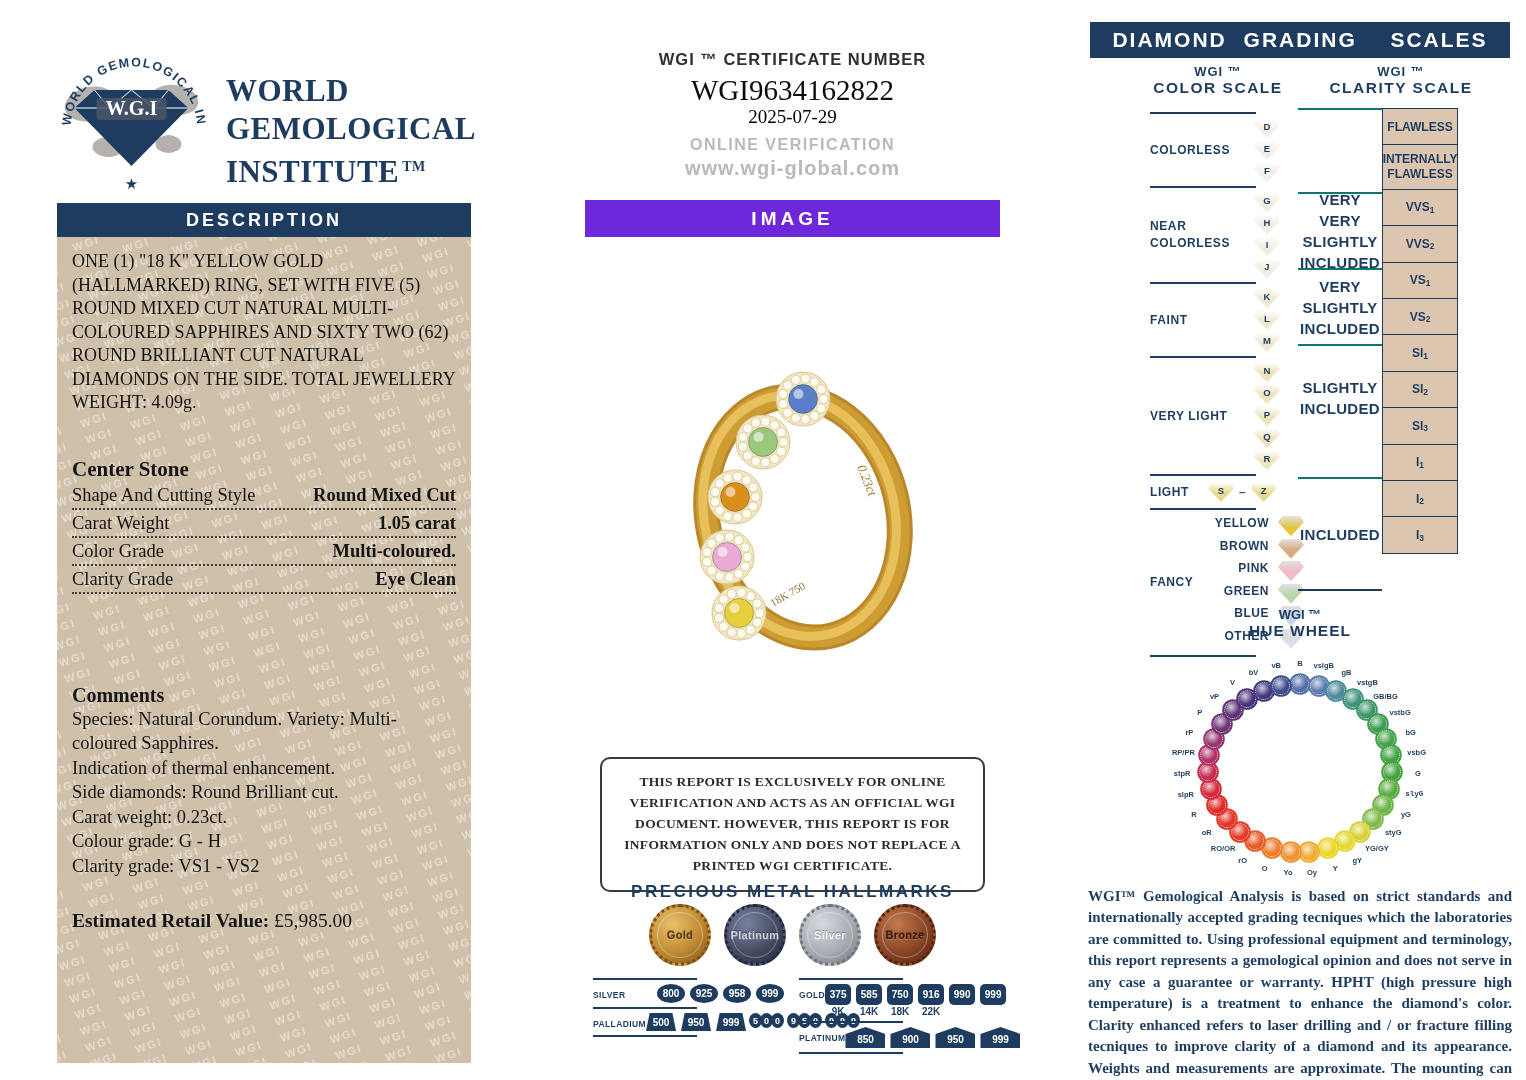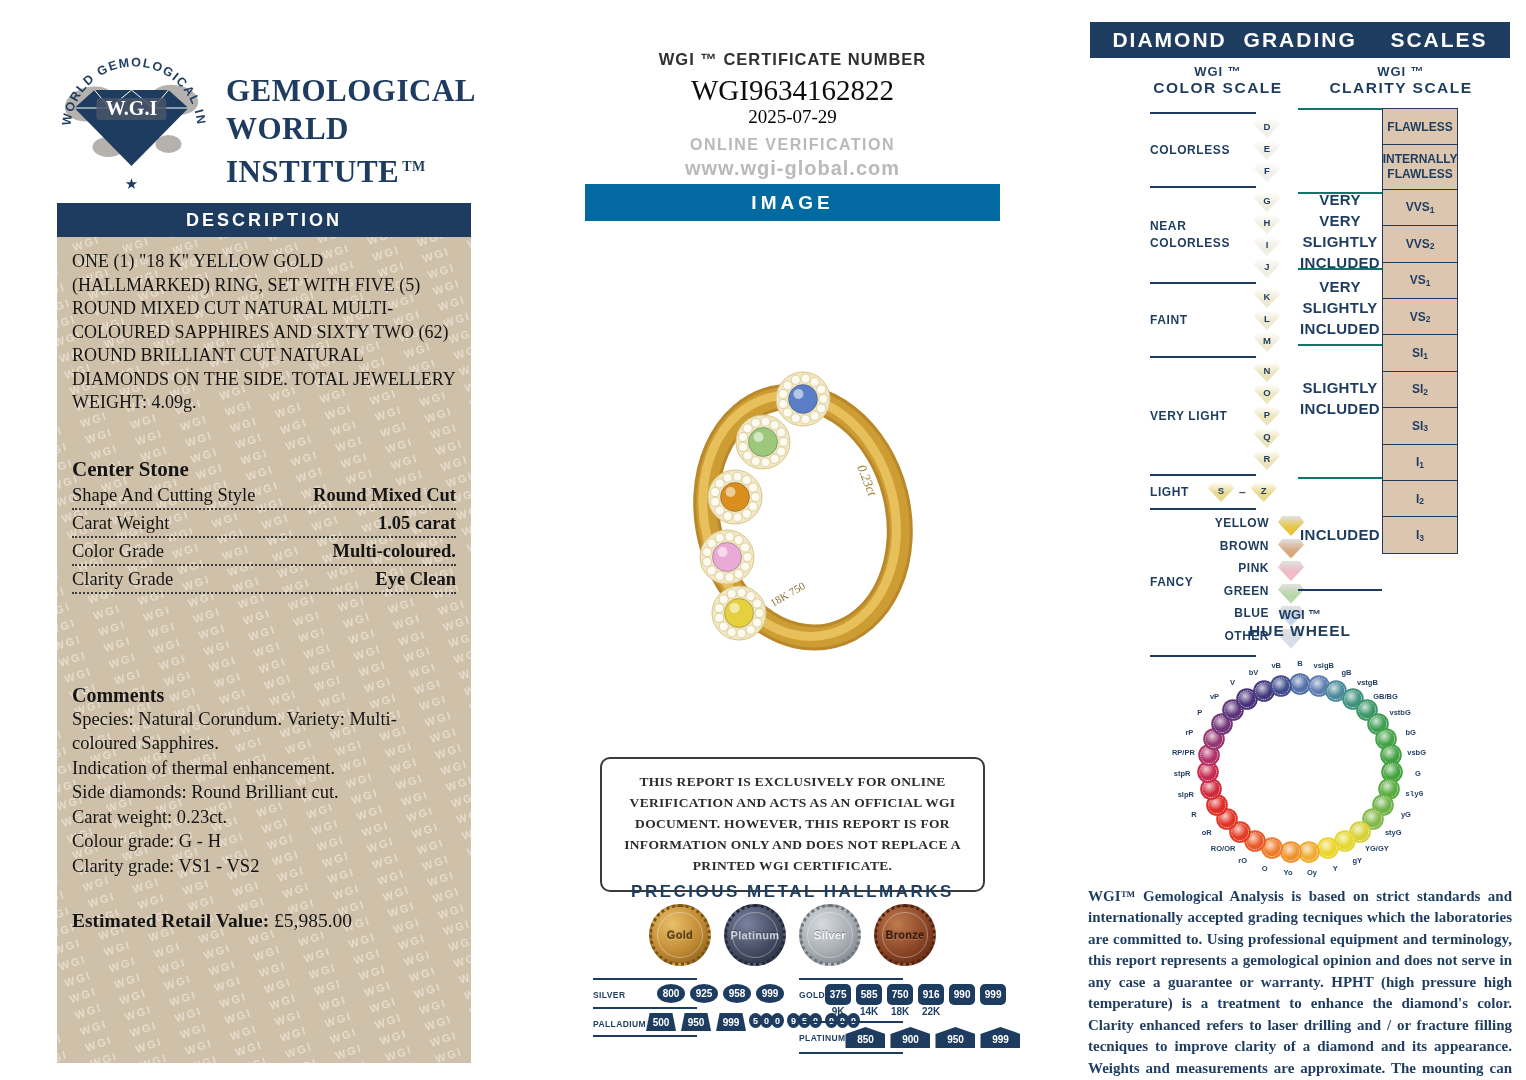--- a/index.html
+++ b/index.html
@@ -25,21 +25,21 @@
   .retail { margin-top:32px; font-size:19.5px; }
   .retail b { font-weight:bold; }
 
   
   .col-mid { position:absolute; left:585px; top:0; width:415px; height:1080px; }
   .cert-label { position:absolute; top:50px; width:100%; text-align:center; font-weight:bold; font-size:16.5px; letter-spacing:1px; color:#2f2f2f; }
   .cert-number { position:absolute; top:74px; width:100%; text-align:center; font-family:"Liberation Serif", serif; font-size:29px; color:#0d0d0d; }
   .cert-date { position:absolute; top:106px; width:100%; text-align:center; font-family:"Liberation Serif", serif; font-size:19px; }
   .verify1 { position:absolute; top:136px; width:100%; text-align:center; font-weight:bold; font-size:16px; letter-spacing:1.5px; color:#b9b9b9; }
   .verify2 { position:absolute; top:157px; width:100%; text-align:center; font-weight:bold; font-size:20px; letter-spacing:1px; color:#b9b9b9; }
-  .image-bar { position:absolute; top:184px; width:100%; height:37px; background:#0369a1; color:#fff; font-weight:bold; font-size:19px; letter-spacing:4px; text-align:center; line-height:37px; }
+  .image-bar { position:absolute; top:200px; width:100%; height:37px; background:#6d28d9; color:#fff; font-weight:bold; font-size:19px; letter-spacing:4px; text-align:center; line-height:37px; }
   .ring-wrap { position:absolute; top:335px; left:0; width:100%; height:390px; }
   .ring-wrap svg { position:absolute; left:50px; top:10px; }
   .disclaimer { position:absolute; left:15px; top:757px; width:385px; border:2px solid #3b3b3b; border-radius:10px; background:#fff; padding:13px 20px; text-align:center; font-family:"Liberation Serif", serif; font-weight:bold; font-size:13.5px; line-height:1.55; letter-spacing:.3px; color:#2b2b2b; }
   .hallmarks-title { position:absolute; top:882px; width:100%; text-align:center; color:#1e3c5f; font-weight:bold; font-size:17px; letter-spacing:2.5px; }
   .seals { position:absolute; top:904px; width:100%; display:flex; justify-content:center; gap:13px; }
   .seal { width:62px; height:62px; border-radius:50%; border:3px dotted rgba(0,0,0,.35); display:flex; align-items:center; justify-content:center; position:relative; }
   .seal::after { content:""; position:absolute; inset:5px; border-radius:50%; border:1.5px solid rgba(255,255,255,.35); }
   .seal-label { font-size:11px; font-weight:bold; letter-spacing:.3px; text-shadow:0 1px 1px rgba(255,255,255,.25), 0 -1px 1px rgba(0,0,0,.4); }
   .hm-table { position:absolute; left:8px; top:974px; width:400px; display:flex; gap:12px; }
   .hm-col { width:194px; }
@@ -116,22 +116,22 @@
       </text>
       <polygon points="38,48 112,48 132,66 75,124 18,66" fill="#1e3c5f"></polygon>
       <polyline points="38,48 53,66 18,66" fill="none" stroke="#ffffff" stroke-width="1"></polyline>
       <polyline points="112,48 97,66 132,66" fill="none" stroke="#ffffff" stroke-width="1"></polyline>
       <polyline points="53,66 75,48 97,66" fill="none" stroke="#ffffff" stroke-width="1"></polyline>
       <rect x="40" y="56" width="70" height="22" rx="3" fill="#4a5568" opacity=".85"></rect>
       <text x="75" y="73" text-anchor="middle" font-size="20" font-weight="bold" fill="#ffffff" font-family="Liberation Serif, serif">W.G.I</text>
       <text x="75" y="147" text-anchor="middle" font-size="15" fill="#1e3c5f">★</text>
     </svg>
     <div class="brand-title">
+      <div>WORLD</div>
       <div>GEMOLOGICAL</div>
-      <div>WORLD</div>
       <div><span>INSTITUTE</span><span class="tm">TM</span></div>
     </div>
   </div>
 
   <div class="desc-bar">DESCRIPTION</div>
 
   <div class="beige-panel">
     <div class="wm" id="wm">WGI WGI WGI WGI WGI WGI WGI WGI WGI WGI WGI WGI WGI WGI WGI WGI WGI WGI WGI WGI WGI WGI WGI WGI WGI WGI WGI WGI WGI WGI WGI WGI WGI WGI WGI WGI WGI WGI WGI WGI WGI WGI WGI WGI WGI WGI WGI WGI WGI WGI WGI WGI WGI WGI WGI WGI WGI WGI WGI WGI WGI WGI WGI WGI WGI WGI WGI WGI WGI WGI WGI WGI WGI WGI WGI WGI WGI WGI WGI WGI WGI WGI WGI WGI WGI WGI WGI WGI WGI WGI WGI WGI WGI WGI WGI WGI WGI WGI WGI WGI WGI WGI WGI WGI WGI WGI WGI WGI WGI WGI WGI WGI WGI WGI WGI WGI WGI WGI WGI WGI WGI WGI WGI WGI WGI WGI WGI WGI WGI WGI WGI WGI WGI WGI WGI WGI WGI WGI WGI WGI WGI WGI WGI WGI WGI WGI WGI WGI WGI WGI WGI WGI WGI WGI WGI WGI WGI WGI WGI WGI WGI WGI WGI WGI WGI WGI WGI WGI WGI WGI WGI WGI WGI WGI WGI WGI WGI WGI WGI WGI WGI WGI WGI WGI WGI WGI WGI WGI WGI WGI WGI WGI WGI WGI WGI WGI WGI WGI WGI WGI WGI WGI WGI WGI WGI WGI WGI WGI WGI WGI WGI WGI WGI WGI WGI WGI WGI WGI WGI WGI WGI WGI WGI WGI WGI WGI WGI WGI WGI WGI WGI WGI WGI WGI WGI WGI WGI WGI WGI WGI WGI WGI WGI WGI WGI WGI WGI WGI WGI WGI WGI WGI WGI WGI WGI WGI WGI WGI WGI WGI WGI WGI WGI WGI WGI WGI WGI WGI WGI WGI WGI WGI WGI WGI WGI WGI WGI WGI WGI WGI WGI WGI WGI WGI WGI WGI WGI WGI WGI WGI WGI WGI WGI WGI WGI WGI WGI WGI WGI WGI WGI WGI WGI WGI WGI WGI WGI WGI WGI WGI WGI WGI WGI WGI WGI WGI WGI WGI WGI WGI WGI WGI WGI WGI WGI WGI WGI WGI WGI WGI WGI WGI WGI WGI WGI WGI WGI WGI WGI WGI WGI WGI WGI WGI WGI WGI WGI WGI WGI WGI WGI WGI WGI WGI WGI WGI WGI WGI WGI WGI WGI WGI WGI WGI WGI WGI WGI WGI WGI WGI WGI WGI WGI WGI WGI WGI WGI WGI WGI WGI WGI WGI WGI WGI WGI WGI WGI WGI WGI WGI WGI WGI WGI WGI WGI WGI WGI WGI WGI WGI WGI WGI WGI WGI WGI WGI WGI WGI WGI WGI WGI WGI WGI WGI WGI WGI WGI WGI WGI WGI WGI WGI WGI WGI WGI WGI WGI WGI WGI WGI WGI WGI WGI WGI WGI WGI WGI WGI WGI WGI WGI WGI WGI WGI WGI WGI WGI WGI WGI WGI WGI WGI WGI WGI WGI WGI WGI WGI WGI WGI WGI WGI WGI WGI WGI WGI WGI WGI WGI WGI WGI WGI WGI WGI WGI WGI WGI WGI WGI WGI WGI WGI WGI WGI WGI WGI WGI WGI WGI WGI WGI WGI WGI WGI WGI WGI WGI WGI WGI WGI WGI WGI WGI WGI WGI WGI WGI WGI WGI WGI WGI WGI WGI WGI WGI WGI WGI WGI WGI WGI WGI WGI WGI WGI WGI WGI WGI WGI WGI WGI WGI WGI WGI WGI WGI WGI WGI WGI WGI WGI WGI WGI WGI WGI WGI WGI WGI WGI WGI WGI WGI WGI WGI WGI WGI WGI WGI WGI WGI WGI WGI WGI WGI WGI WGI WGI WGI WGI WGI WGI WGI WGI WGI WGI WGI WGI WGI WGI WGI WGI WGI WGI WGI WGI WGI WGI WGI WGI WGI WGI WGI WGI WGI WGI WGI WGI WGI WGI WGI WGI WGI WGI WGI WGI WGI WGI WGI WGI WGI WGI WGI WGI WGI WGI WGI WGI WGI WGI WGI WGI WGI WGI WGI WGI WGI WGI WGI WGI WGI WGI WGI WGI WGI WGI WGI WGI WGI WGI WGI WGI WGI WGI WGI WGI WGI WGI WGI WGI WGI WGI WGI WGI WGI WGI WGI WGI WGI WGI WGI WGI WGI WGI WGI WGI WGI WGI WGI WGI WGI WGI WGI WGI WGI WGI WGI WGI WGI WGI WGI WGI WGI WGI WGI WGI WGI WGI WGI WGI WGI WGI WGI WGI WGI WGI WGI WGI WGI WGI WGI WGI WGI WGI WGI WGI WGI WGI WGI WGI WGI WGI WGI WGI WGI WGI WGI WGI WGI WGI WGI WGI WGI WGI WGI WGI WGI WGI WGI WGI WGI WGI WGI WGI WGI WGI WGI WGI WGI WGI WGI WGI WGI WGI WGI WGI WGI WGI WGI WGI WGI WGI WGI WGI WGI WGI WGI WGI WGI WGI WGI WGI WGI WGI WGI WGI WGI WGI WGI WGI WGI WGI WGI WGI WGI WGI WGI WGI WGI WGI WGI WGI WGI WGI WGI WGI WGI WGI WGI WGI WGI WGI WGI WGI WGI WGI WGI WGI WGI WGI WGI WGI WGI WGI WGI WGI WGI WGI WGI WGI WGI WGI WGI WGI WGI WGI WGI WGI WGI WGI WGI WGI WGI WGI WGI WGI WGI WGI WGI WGI WGI WGI WGI WGI WGI WGI WGI WGI WGI WGI WGI WGI WGI WGI WGI WGI WGI WGI WGI WGI WGI WGI WGI WGI WGI WGI WGI WGI WGI WGI WGI WGI WGI WGI WGI WGI WGI WGI WGI WGI WGI WGI WGI WGI WGI WGI WGI WGI WGI WGI WGI WGI WGI WGI WGI WGI WGI WGI WGI WGI WGI WGI WGI WGI WGI WGI WGI WGI WGI WGI WGI WGI WGI WGI WGI WGI WGI WGI WGI WGI WGI WGI WGI WGI WGI WGI WGI WGI WGI WGI WGI WGI WGI WGI WGI WGI WGI WGI WGI WGI WGI WGI WGI WGI WGI WGI WGI WGI WGI WGI WGI WGI WGI WGI WGI WGI WGI WGI WGI WGI WGI WGI WGI WGI WGI WGI WGI WGI WGI WGI WGI WGI WGI WGI WGI WGI WGI WGI WGI WGI WGI WGI WGI WGI WGI WGI WGI WGI WGI WGI WGI WGI WGI WGI WGI WGI WGI WGI WGI WGI WGI WGI WGI WGI WGI WGI WGI WGI WGI WGI WGI WGI WGI WGI WGI WGI WGI WGI WGI WGI WGI WGI WGI WGI WGI WGI WGI WGI WGI WGI WGI WGI WGI WGI WGI WGI WGI WGI WGI WGI WGI WGI WGI WGI WGI WGI WGI WGI WGI WGI WGI WGI WGI WGI WGI WGI WGI WGI WGI WGI WGI WGI WGI WGI WGI WGI WGI WGI WGI WGI WGI WGI WGI WGI WGI WGI WGI WGI WGI WGI WGI WGI WGI WGI WGI WGI WGI WGI WGI WGI WGI WGI WGI WGI WGI WGI WGI WGI WGI WGI WGI WGI WGI WGI WGI WGI WGI WGI WGI WGI WGI WGI WGI WGI WGI WGI WGI WGI WGI WGI WGI WGI WGI WGI WGI WGI WGI WGI WGI WGI WGI WGI WGI WGI WGI WGI WGI WGI WGI WGI WGI WGI WGI WGI WGI WGI WGI WGI WGI WGI WGI WGI WGI WGI WGI WGI WGI WGI WGI WGI WGI WGI WGI WGI WGI WGI WGI WGI WGI WGI WGI WGI WGI WGI WGI WGI WGI WGI WGI WGI WGI WGI WGI WGI WGI WGI WGI WGI WGI WGI WGI WGI WGI WGI WGI WGI WGI WGI WGI WGI WGI WGI WGI WGI WGI WGI WGI WGI WGI WGI WGI WGI WGI WGI WGI WGI WGI WGI WGI WGI WGI WGI WGI WGI WGI WGI WGI WGI WGI WGI WGI WGI WGI WGI WGI WGI WGI WGI WGI WGI WGI WGI WGI WGI WGI WGI WGI WGI WGI WGI WGI WGI WGI WGI WGI WGI WGI WGI WGI WGI WGI WGI WGI WGI WGI WGI WGI WGI WGI WGI WGI WGI WGI WGI WGI WGI WGI WGI WGI WGI WGI WGI WGI WGI WGI WGI WGI WGI WGI WGI WGI WGI WGI WGI WGI WGI WGI WGI WGI WGI WGI WGI WGI WGI WGI WGI WGI WGI WGI WGI WGI WGI WGI WGI WGI WGI WGI WGI WGI WGI WGI WGI WGI WGI WGI WGI WGI WGI WGI WGI WGI WGI WGI WGI WGI WGI WGI WGI WGI WGI WGI WGI WGI WGI WGI WGI WGI WGI WGI WGI WGI WGI WGI WGI WGI WGI WGI WGI WGI WGI WGI WGI WGI WGI WGI WGI WGI WGI WGI WGI WGI WGI WGI WGI WGI WGI WGI WGI WGI WGI WGI WGI WGI WGI WGI WGI WGI WGI WGI WGI WGI WGI WGI WGI WGI WGI WGI WGI WGI WGI WGI WGI WGI WGI WGI WGI WGI WGI WGI WGI WGI WGI WGI WGI WGI WGI WGI WGI WGI WGI WGI WGI WGI WGI WGI WGI WGI WGI WGI WGI WGI WGI WGI WGI WGI WGI WGI WGI WGI WGI WGI WGI WGI WGI WGI WGI WGI WGI WGI WGI WGI WGI WGI WGI WGI WGI WGI WGI WGI WGI WGI WGI WGI WGI WGI WGI WGI WGI WGI WGI WGI WGI WGI WGI WGI WGI WGI WGI WGI WGI WGI WGI WGI WGI WGI WGI WGI WGI WGI WGI WGI WGI WGI WGI WGI WGI WGI WGI WGI WGI WGI WGI WGI WGI WGI WGI WGI WGI WGI WGI WGI WGI </div>
     <div class="panel-content">
       <p class="desc-text">ONE (1) "18 K" YELLOW GOLD (HALLMARKED) RING, SET WITH FIVE (5) ROUND MIXED CUT NATURAL MULTI-COLOURED SAPPHIRES AND SIXTY TWO (62) ROUND BRILLIANT CUT NATURAL DIAMONDS ON THE SIDE. TOTAL JEWELLERY WEIGHT: 4.09g.</p>

